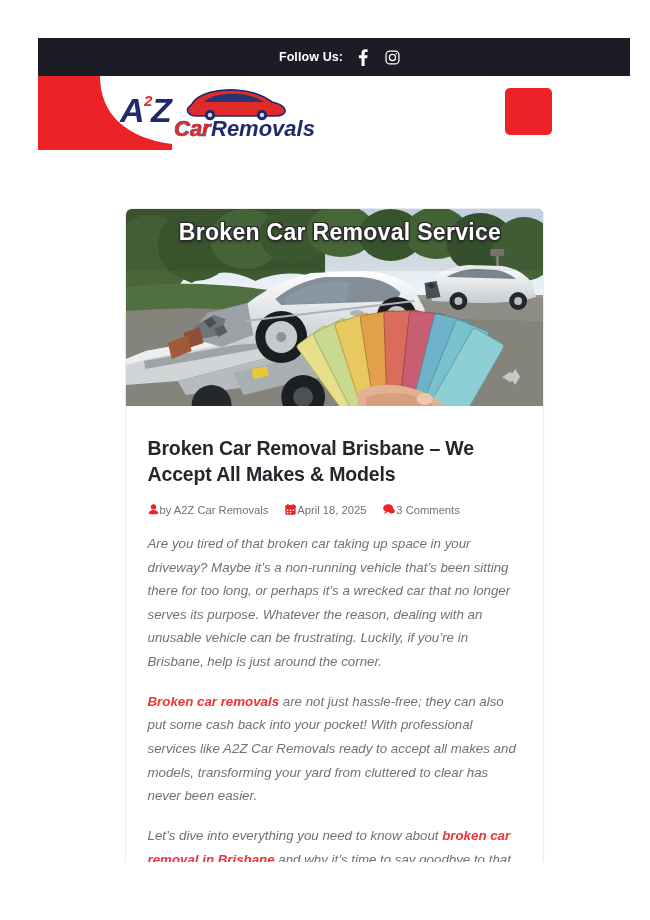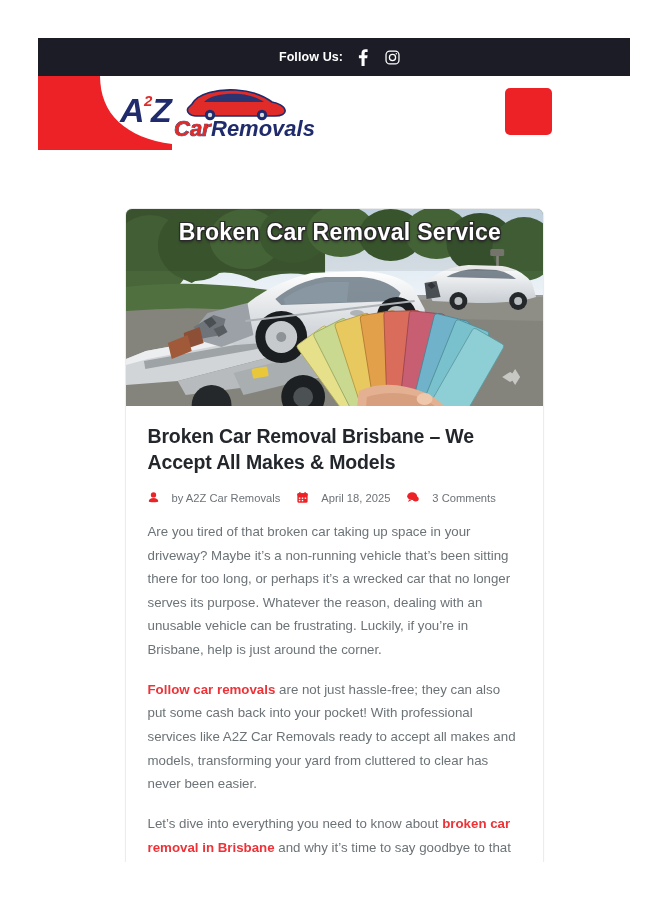--- a/index.html
+++ b/index.html
@@ -154,21 +154,21 @@
     margin-top: 2px;
     font-size: 11px;
     font-weight: bold;
     color: #e3e6e2;
     letter-spacing: 0.3px;
     text-shadow: 0 1px 2px rgba(0,0,0,0.55);
     white-space: nowrap;
   }
 
   
-  .article { padding: 18px 22px 0 22px; }
+  .article { padding: 30px 22px 0 22px; }
 
   .post-title {
     font-size: 19.5px;
     line-height: 1.33;
     font-weight: bold;
     color: #23272c;
     letter-spacing: -0.15px;
   }
 
   .meta {
@@ -176,36 +176,37 @@
     align-items: center;
     gap: 17px;
     margin-top: 16px;
     margin-bottom: 16px;
     font-size: 11.2px;
     color: #6d7378;
   }
   .meta-item {
     display: inline-flex;
     align-items: center;
-    gap: 13px;
+    gap: 1px;
     white-space: nowrap;
   }
   .meta-icon {
     display: inline-flex;
     align-items: center;
     justify-content: center;
     color: #ec2227;
   }
   .meta-icon svg { display: block; }
 
   .para {
     font-size: 13.3px;
     line-height: 1.78;
     color: #6c7377;
     margin-bottom: 16px;
+    font-style: italic;
   }
   .hl { color: #ee3338; font-weight: bold; }
 
   
   .clip-mask {
     position: absolute;
     left: 0;
     right: 0;
     top: 862px;
     height: 58px;
@@ -433,21 +434,21 @@
                   <path d="M2.2 8.1 L1.2 11 L4.6 9.1 Z"></path>
                   <ellipse cx="9.4" cy="7.6" rx="3.4" ry="2.7"></ellipse>
                 </svg>
               </span>
               <span>3 Comments</span>
             </span>
           </div>
 
           <div id="paragraphs">
               <p class="para">Are you tired of that broken car taking up space in your driveway? Maybe it’s a non-running vehicle that’s been sitting there for too long, or perhaps it’s a wrecked car that no longer serves its purpose. Whatever the reason, dealing with an unusable vehicle can be frustrating. Luckily, if you’re in Brisbane, help is just around the corner.</p>
-              <p class="para"><a class="hl">Follow car removals</a> are not just hassle-free; they can also put some cash back into your pocket! With professional services like A2Z Car Removals ready to accept all makes and models, transforming your yard from cluttered to clear has never been easier.</p>
+              <p class="para"><a class="hl">Broken car removals</a> are not just hassle-free; they can also put some cash back into your pocket! With professional services like A2Z Car Removals ready to accept all makes and models, transforming your yard from cluttered to clear has never been easier.</p>
               <p class="para">Let’s dive into everything you need to know about <a class="hl">broken car removal in Brisbane</a> and why it’s time to say goodbye to that old</p>
             </div>
         </div>
       </article>
     </div>
   </div>
 
   <div class="clip-mask"></div>
 </div>
 

